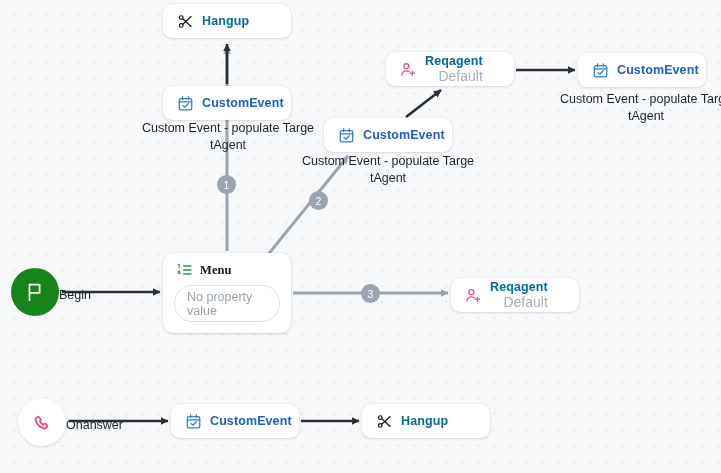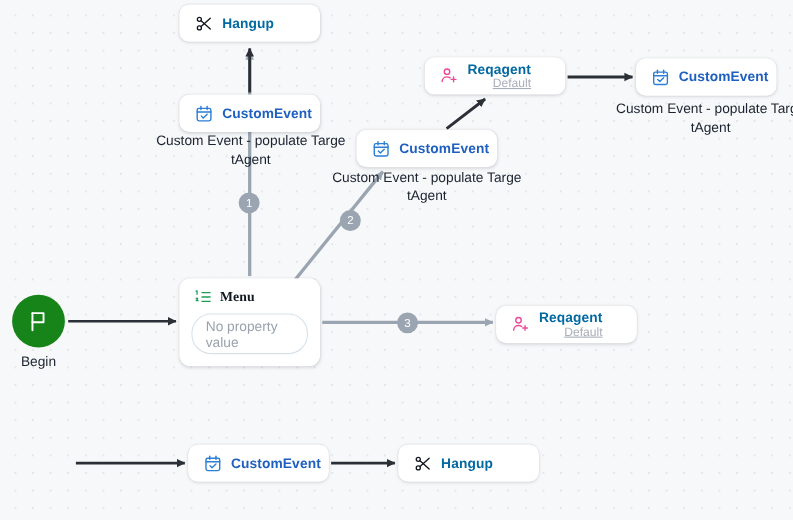--- a/index.html
+++ b/index.html
@@ -47,25 +47,24 @@
   .node-title {
     font-size: 12.5px;
     font-weight: bold;
     letter-spacing: 0.1px;
     white-space: nowrap;
   }
   .title-dark { color: #0369a1; }
   .title-blue { color: #1e5fbf; }
   .title-green { color: #121821; }
   .node-sub {
-    font-size: 11px;
+    font-size: 14px;
     color: #a9aeb8;
     line-height: 1.05;
     white-space: nowrap;
-    text-decoration: underline;
   }
   .stacked {
     display: flex;
     flex-direction: column;
     justify-content: center;
     gap: 1px;
     align-items: flex-end;
   }
   .icon {
     flex: 0 0 auto;
@@ -98,21 +97,21 @@
     align-items: center;
     padding: 0 12px;
     font-size: 12.5px;
     color: #9aa3ad;
   }
 
   
   .circle-node {
     position: absolute;
     display: flex;
-    flex-direction: column;
+    flex-direction: row;
     align-items: center;
   }
   .circle {
     width: 48px;
     height: 48px;
     border-radius: 50%;
     display: flex;
     align-items: center;
     justify-content: center;
   }
@@ -221,20 +220,28 @@
   <div class="circle-node" style="left:11px; top:268px;">
     <div class="circle circle-begin">
       <svg width="22" height="22" viewBox="0 0 24 24" fill="none" stroke="#ffffff" stroke-width="1.9" stroke-linecap="round" stroke-linejoin="round">
         <path d="M6 21 L6 4"></path>
         <path d="M6 4 L17 4 L17 13 L6 13"></path>
       </svg>
     </div>
     <div class="circle-label">Begin</div>
   </div>
 
+  <div class="circle-node" style="left:18px; top:398px;">
+    <div class="circle circle-answer">
+      <svg width="22" height="22" viewBox="0 0 24 24" fill="none" stroke="#ec4899" stroke-width="2" stroke-linecap="round" stroke-linejoin="round">
+        <path d="M16.2 14.3c-.6-.6-1.5-.6-2 0l-.8.8c-1.6-.9-2.9-2.2-3.8-3.8l.8-.8c.6-.6.6-1.4 0-2L8.6 6.7c-.6-.6-1.5-.6-2 0l-1 1c-.7.7-.9 1.8-.5 2.7 1.6 3.9 4.7 7 8.6 8.6.9.4 2 .2 2.7-.5l1-1c.6-.6.6-1.4 0-2l-1.2-1.2z"></path>
+      </svg>
+    </div>
+    <div class="circle-label">Onanswer</div>
+  </div>
 
   <div class="node" style="left:163px; top:4px; width:128px; height:34px;">
     <div class="node-row">
       <span class="icon">
         <svg width="17" height="17" viewBox="0 0 24 24" fill="none" stroke="#12161f" stroke-width="1.7" stroke-linecap="round" stroke-linejoin="round">
           <circle cx="6" cy="6.5" r="2.6"></circle>
           <circle cx="6" cy="17.5" r="2.6"></circle>
           <line x1="8.2" y1="8.2" x2="20" y2="19"></line>
           <line x1="8.2" y1="15.8" x2="20" y2="5"></line>
         </svg>

